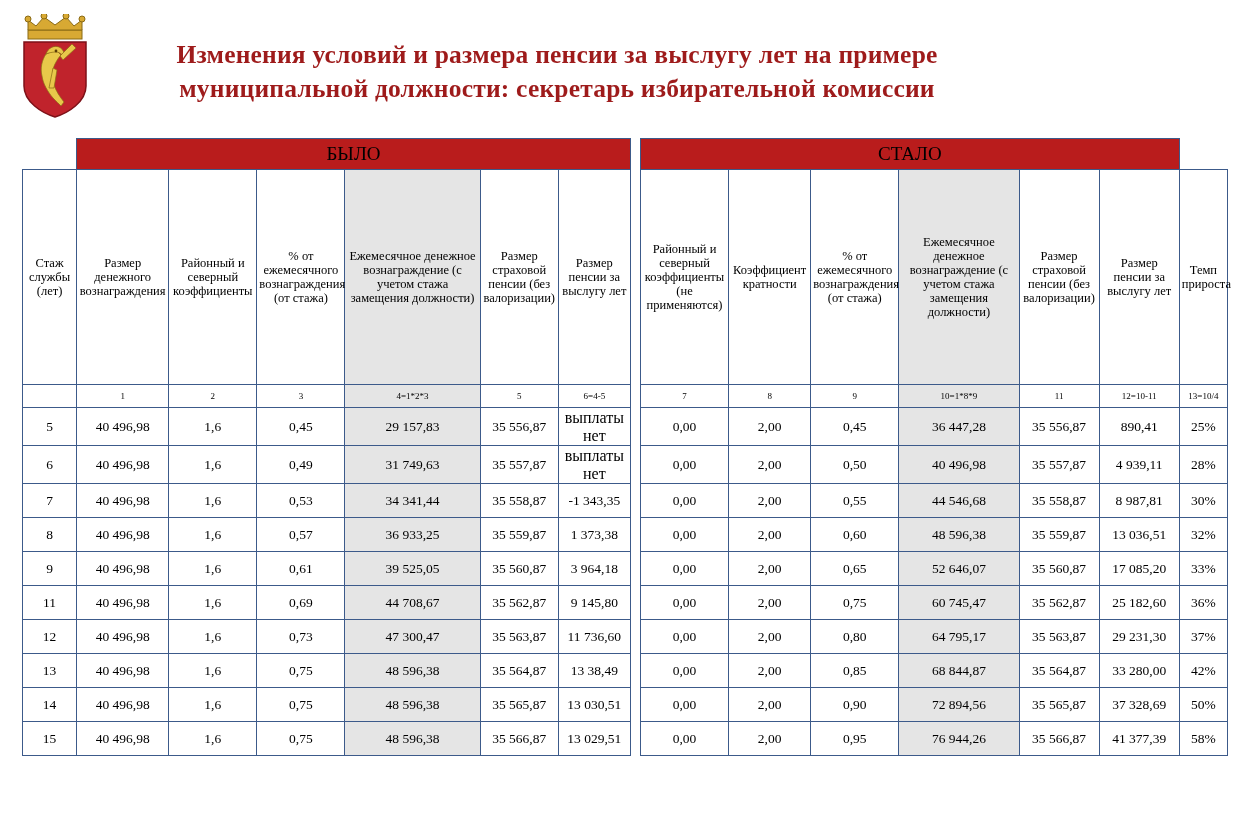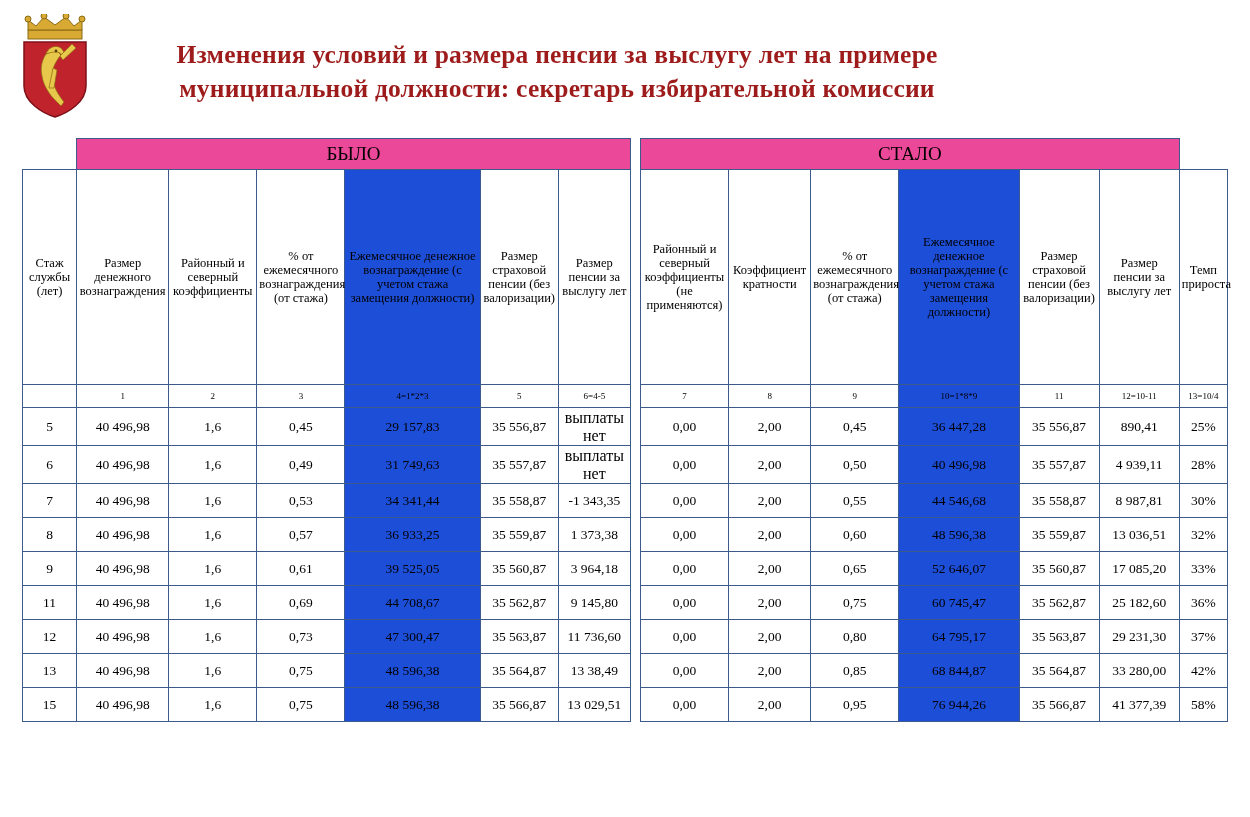--- a/index.html
+++ b/index.html
@@ -67,30 +67,30 @@
     padding: 1px 2px;
   }
   .gap-col {
     border: none !important;
     background: #ffffff;
     width: 10px;
   }
   .group-head {
     font-size: 19px;
     height: 28px;
-    background: #ec4899;
+    background: #b91c1c;
   }
   .col-head {
     font-size: 12.5px;
     line-height: 1.12;
     height: 212px;
     background: #ffffff;
   }
   .col-head.hl, td.hl {
-    background: #1d4ed8;
+    background: #e5e5e5;
   }
   .numrow td {
     font-size: 9px;
     height: 20px;
     color: #000;
   }
   .data td {
     font-size: 13.5px;
     height: 31px;
   }
@@ -342,20 +342,37 @@
             <td class="gap-col"></td>
             <td>0,00</td>
             <td>2,00</td>
             <td>0,85</td>
             <td class="hl">68 844,87</td>
             <td>35 564,87</td>
             <td>33 280,00</td>
             <td>42%</td>
           </tr>
           <tr class="data">
+            <td>14</td>
+            <td>40 496,98</td>
+            <td>1,6</td>
+            <td>0,75</td>
+            <td class="hl">48 596,38</td>
+            <td>35 565,87</td>
+            <td>13 030,51</td>
+            <td class="gap-col"></td>
+            <td>0,00</td>
+            <td>2,00</td>
+            <td>0,90</td>
+            <td class="hl">72 894,56</td>
+            <td>35 565,87</td>
+            <td>37 328,69</td>
+            <td>50%</td>
+          </tr>
+          <tr class="data">
             <td>15</td>
             <td>40 496,98</td>
             <td>1,6</td>
             <td>0,75</td>
             <td class="hl">48 596,38</td>
             <td>35 566,87</td>
             <td>13 029,51</td>
             <td class="gap-col"></td>
             <td>0,00</td>
             <td>2,00</td>

